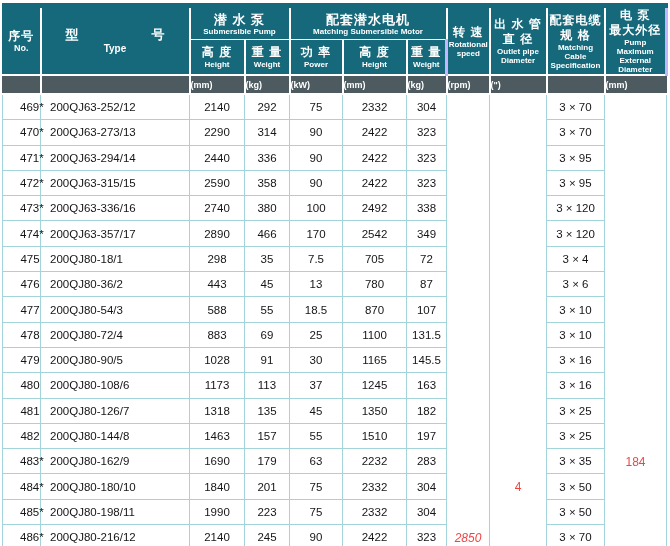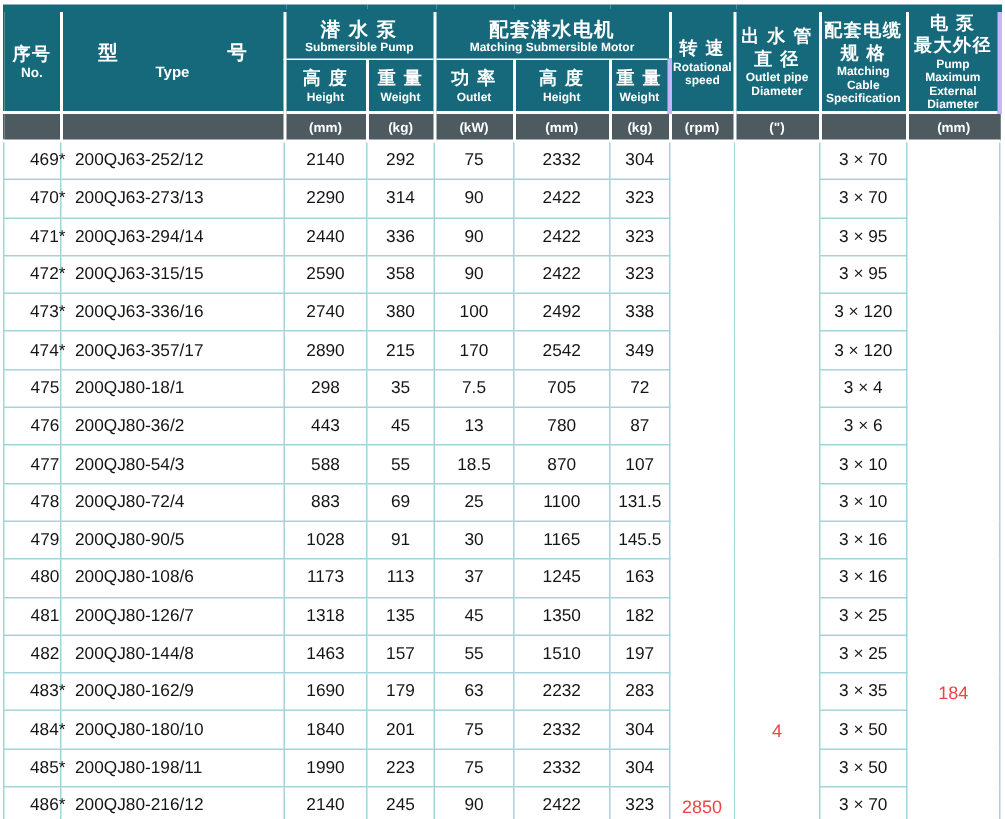--- a/index.html
+++ b/index.html
@@ -13,31 +13,31 @@
   thead th:last-child{border-right:3px solid #c4b5fd;}
   .cn{display:block;font-size:12px;line-height:15px;letter-spacing:1px;}
   .cn.big{font-size:13px;}
   .en{display:block;font-size:8px;line-height:9px;font-weight:bold;letter-spacing:0;}
   th.h-no{height:52px;}
   th.grp{height:24px;}
   th.sub{height:26px;margin-left:36px;}
   .type-cn{display:flex;justify-content:space-between;padding:0 24px;font-size:13px;line-height:16px;}
 
   
-  tr.units td{background:#4d5a60;color:#ffffff;font-weight:bold;font-size:9px;text-align:center;height:17px;border-left:2px solid #ffffff;border-right:2px solid #ffffff;border-top:2px solid #ffffff;border-bottom:2px solid #ffffff;padding:0;}
+  tr.units td{background:#4d5a60;color:#ffffff;font-weight:bold;font-size:9px;text-align:left;height:17px;border-left:2px solid #ffffff;border-right:2px solid #ffffff;border-top:2px solid #ffffff;border-bottom:2px solid #ffffff;padding:0;}
   tr.units td:first-child{border-left:1px solid #4d5a60;}
   tr.units td:last-child{border-right:1px solid #4d5a60;}
 
   
   tbody td{border:1px solid #a2d4da;font-size:11.5px;color:#151515;text-align:center;height:24.3px;padding:0;background:#ffffff;}
   tbody td.c-type{text-align:left;padding-left:9px;}
   tbody td.c-no{padding-left:17px;}
   td.mergecol{position:relative;vertical-align:top;}
   td.mergecol .floatval{position:absolute;left:0;right:0;text-align:center;font-size:12px;line-height:16px;color:#ef4444;}
-  .fv-speed{top:435px;}
+  .fv-speed{top:435px;font-style:italic;}
   .fv-outlet{top:384px;}
   .fv-maxdia{top:359px;}
 </style>
 </head>
 <body>
 
 <div class="screen">
   <table class="spec">
     <colgroup>
       <col style="width:38px">
@@ -102,21 +102,21 @@
         <th class="sub">
           <span class="cn">高 度</span>
           <span class="en">Height</span>
         </th>
         <th class="sub">
           <span class="cn">重 量</span>
           <span class="en">Weight</span>
         </th>
         <th class="sub">
           <span class="cn">功 率</span>
-          <span class="en">Outlet</span>
+          <span class="en">Power</span>
         </th>
         <th class="sub">
           <span class="cn">高 度</span>
           <span class="en">Height</span>
         </th>
         <th class="sub">
           <span class="cn">重 量</span>
           <span class="en">Weight</span>
         </th>
       </tr>
@@ -192,21 +192,21 @@
           <td>380</td>
           <td>100</td>
           <td>2492</td>
           <td>338</td>
           <td class="c-cable">3 × 120</td>
         </tr>
         <tr>
           <td class="c-no">474*</td>
           <td class="c-type">200QJ63-357/17</td>
           <td>2890</td>
-          <td>215</td>
+          <td>466</td>
           <td>170</td>
           <td>2542</td>
           <td>349</td>
           <td class="c-cable">3 × 120</td>
         </tr>
         <tr>
           <td class="c-no">475</td>
           <td class="c-type">200QJ80-18/1</td>
           <td>298</td>
           <td>35</td>

